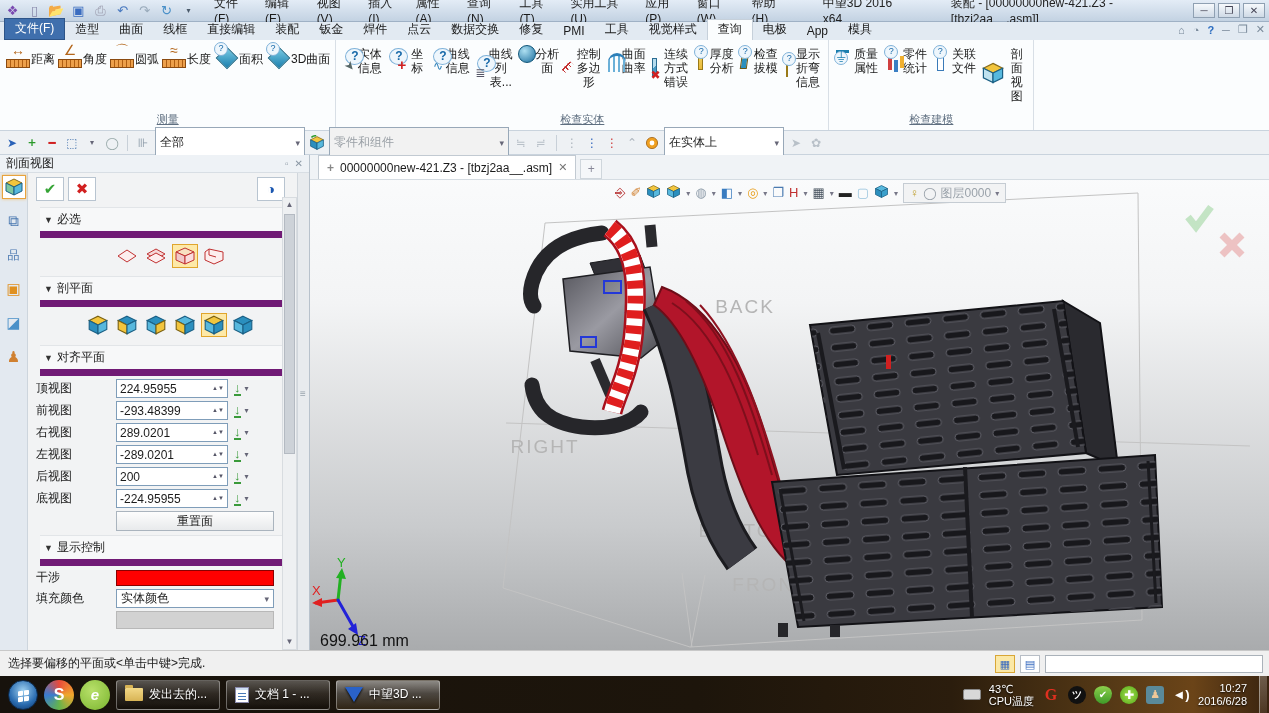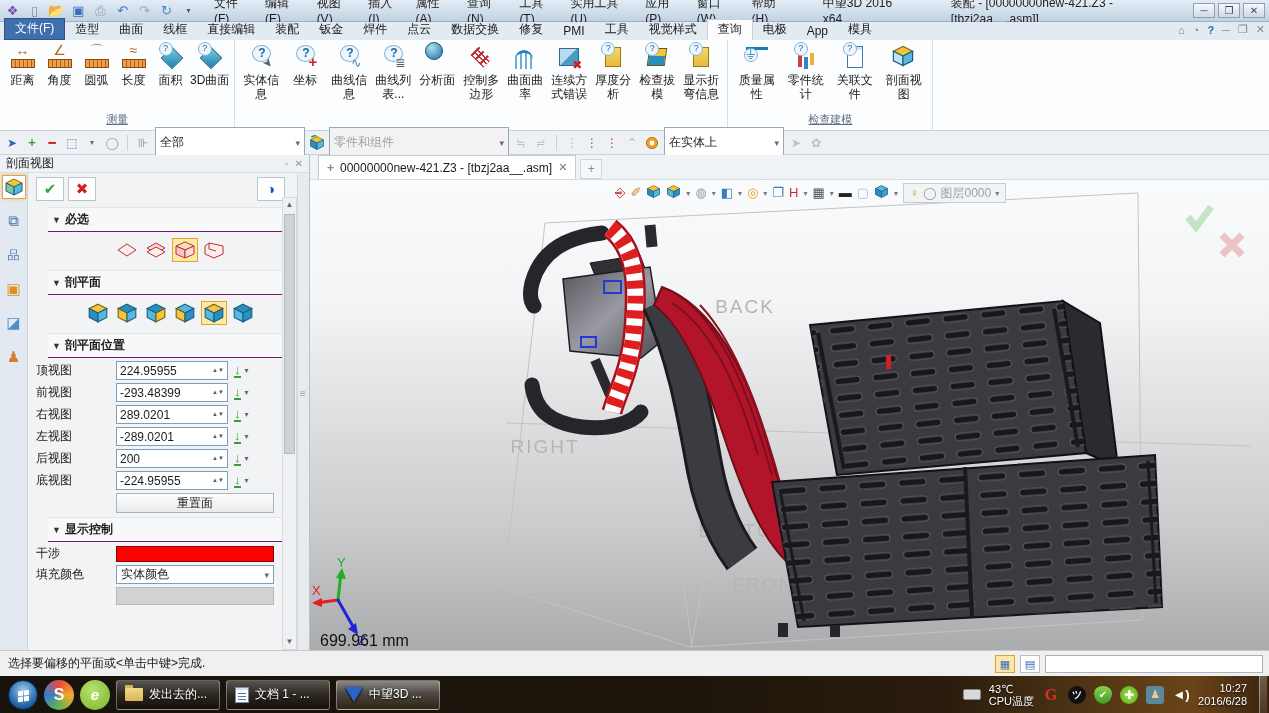--- a/index.html
+++ b/index.html
@@ -26,21 +26,21 @@
   .rtab.file { background:#3f6fad; color:#fff; border:1px solid #2d5488; }
   .rtab.active { background:#fbfdfe; border:1px solid #c6d0da; border-bottom:none; }
   .tr-right { position:absolute; right:4px; top:1px; display:flex; gap:8px; align-items:center; }
   .tr-ic { color:#7b8b9b; font-size:11px; }
   .tr-ic.help { color:#2a6cc0; font-weight:bold; }
 
   
   .ribbon { height:91px; background:#fbfdfe; border-bottom:1px solid #c9d3dd; display:flex; }
   .rgroup { display:flex; flex-direction:column; border-right:1px solid #d8dfe6; padding:2px 4px 0; }
   .rbtns { flex:1; display:flex; align-items:flex-start; }
-  .rbtn { display:flex; flex-direction:column; align-items:center; padding:2px 1px; cursor:default; }
+  .rbtn { display:flex; flex-direction:row; align-items:center; padding:2px 1px; cursor:default; }
   .g1 .rbtn { min-width:37px; }
   .g2 .rbtn { width:44px; }
   .g3 .rbtn { width:49px; }
   .rbtn .lbl { font-size:12px; line-height:14px; text-align:center; margin-top:3px; }
   .g1 .rbtn .lbl { white-space:nowrap; }
   .rglabel { text-align:center; font-size:11px; color:#5f6f80; padding:0 0 3px;text-decoration:underline; }
 
   .ic { width:26px; height:26px; position:relative; display:block; }
   .ic-ruler::after { content:""; position:absolute; left:1px; right:1px; bottom:2px; height:7px;
         background:repeating-linear-gradient(90deg,#eda04b 0 3px,#b05f13 3px 4px); border:1px solid #8a4a10; }
@@ -104,21 +104,21 @@
   .panel-body { flex:1; display:flex; position:relative; overflow:hidden; }
   .pstrip { width:28px; background:#e3e9f0; border-right:1px solid #cdd5dd; display:flex; flex-direction:column; align-items:center; padding-top:2px; gap:10px; }
   .pstrip .sic { width:24px; height:24px; display:flex; align-items:center; justify-content:center; font-size:15px; color:#4a78b0; }
   .pstrip .sic.active { background:#fff; border:1px solid #e8a33d; box-shadow:0 0 3px #f0c070; }
   .pcontent { flex:1; position:relative; padding:4px 4px 0 8px; overflow:hidden; }
   .okrow { display:flex; gap:4px; margin-bottom:6px; }
   .pbtn { width:28px; height:24px; background:#fff; border:1px solid #b8c4d0; display:flex; align-items:center; justify-content:center; font-size:15px; font-weight:bold; }
   .pbtn.ok { color:#35a435; }
   .pbtn.cancel { color:#d22020; }
   .pbtn.info { margin-left:auto; margin-right:20px; color:#1b57b0; font-size:14px; }
-  .psec { background:#f7f8f9; border-top:1px solid #e2e5e8; border-bottom:1px solid #701a75; padding:3px 4px; margin:4px 12px 3px;font-weight:bold; }
+  .psec { background:#f7f8f9; border-top:1px solid #e2e5e8; border-bottom:7px solid #701a75; padding:3px 4px; margin:4px 4px 3px; }
   .psec .tri { font-size:9px; color:#333; margin-right:4px; }
   .iconrow { display:flex; justify-content:center; gap:3px; padding:3px 0 4px; }
   .selico { width:26px; height:24px; border:1px solid transparent; display:flex; align-items:center; justify-content:center; background:transparent; }
   .selico.sel { background:#fde9a8; border:1px solid #e0a52c; }
   .frow { display:flex; align-items:center; margin:3px 0; }
   .frow .flabel { width:80px; }
   .finput { width:112px; height:19px; border:1px solid #7f9db9; background:#fff; display:flex; align-items:center; padding:0 3px; position:relative; }
   .finput .spin { margin-left:auto; display:flex; flex-direction:column; font-size:6px; color:#556; line-height:5px; }
   .garr { color:#3a9a3a; font-weight:bold; font-size:13px; margin-left:6px; border-bottom:2px solid #3a9a3a; line-height:12px; }
   .fcaret { color:#667; font-size:8px; margin-left:4px; }
@@ -324,20 +324,21 @@
           </div>
         <div class="rbtn">
             <span class="ic ic-cubeflat qq"></span>
             <span class="lbl">检查拔模</span>
           </div>
         <div class="rbtn">
             <span class="ic ic-page qq"></span>
             <span class="lbl">显示折弯信息</span>
           </div>
       </div>
+      <div class="rglabel">检查实体</div>
     </div>
     <div class="rgroup g3">
       <div class="rbtns">
         <div class="rbtn">
             <span class="ic ic-scale qq"></span>
             <span class="lbl">质量属性</span>
           </div>
         <div class="rbtn">
             <span class="ic ic-stats qq"></span>
             <span class="lbl">零件统计</span>
@@ -502,21 +503,21 @@
               </span>
             <span class="selico">
                 <svg width="22" height="22" viewBox="0 0 20 20">
                   <polygon points="10,2 18,6 10,10 2,6" fill="#2b8fbe" stroke="#1a5f84"></polygon>
                   <polygon points="2,6 10,10 10,18 2,14" fill="#57b8dd" stroke="#1a5f84"></polygon>
                   <polygon points="18,6 10,10 10,18 18,14" fill="#2b8fbe" stroke="#1a5f84"></polygon>
                 </svg>
               </span>
           </div>
 
-          <div class="psec"><span class="tri">▼</span><span>剖平面位置</span></div>
+          <div class="psec"><span class="tri">▼</span><span>对齐平面</span></div>
 
           <div class="frow">
             <span class="flabel">顶视图</span>
             <span class="finput">
                 <span>224.95955</span>
                 <span class="spin">▲▼</span>
               </span>
             <span class="garr">↓</span>
               <span class="fcaret">▾</span>
           </div>

